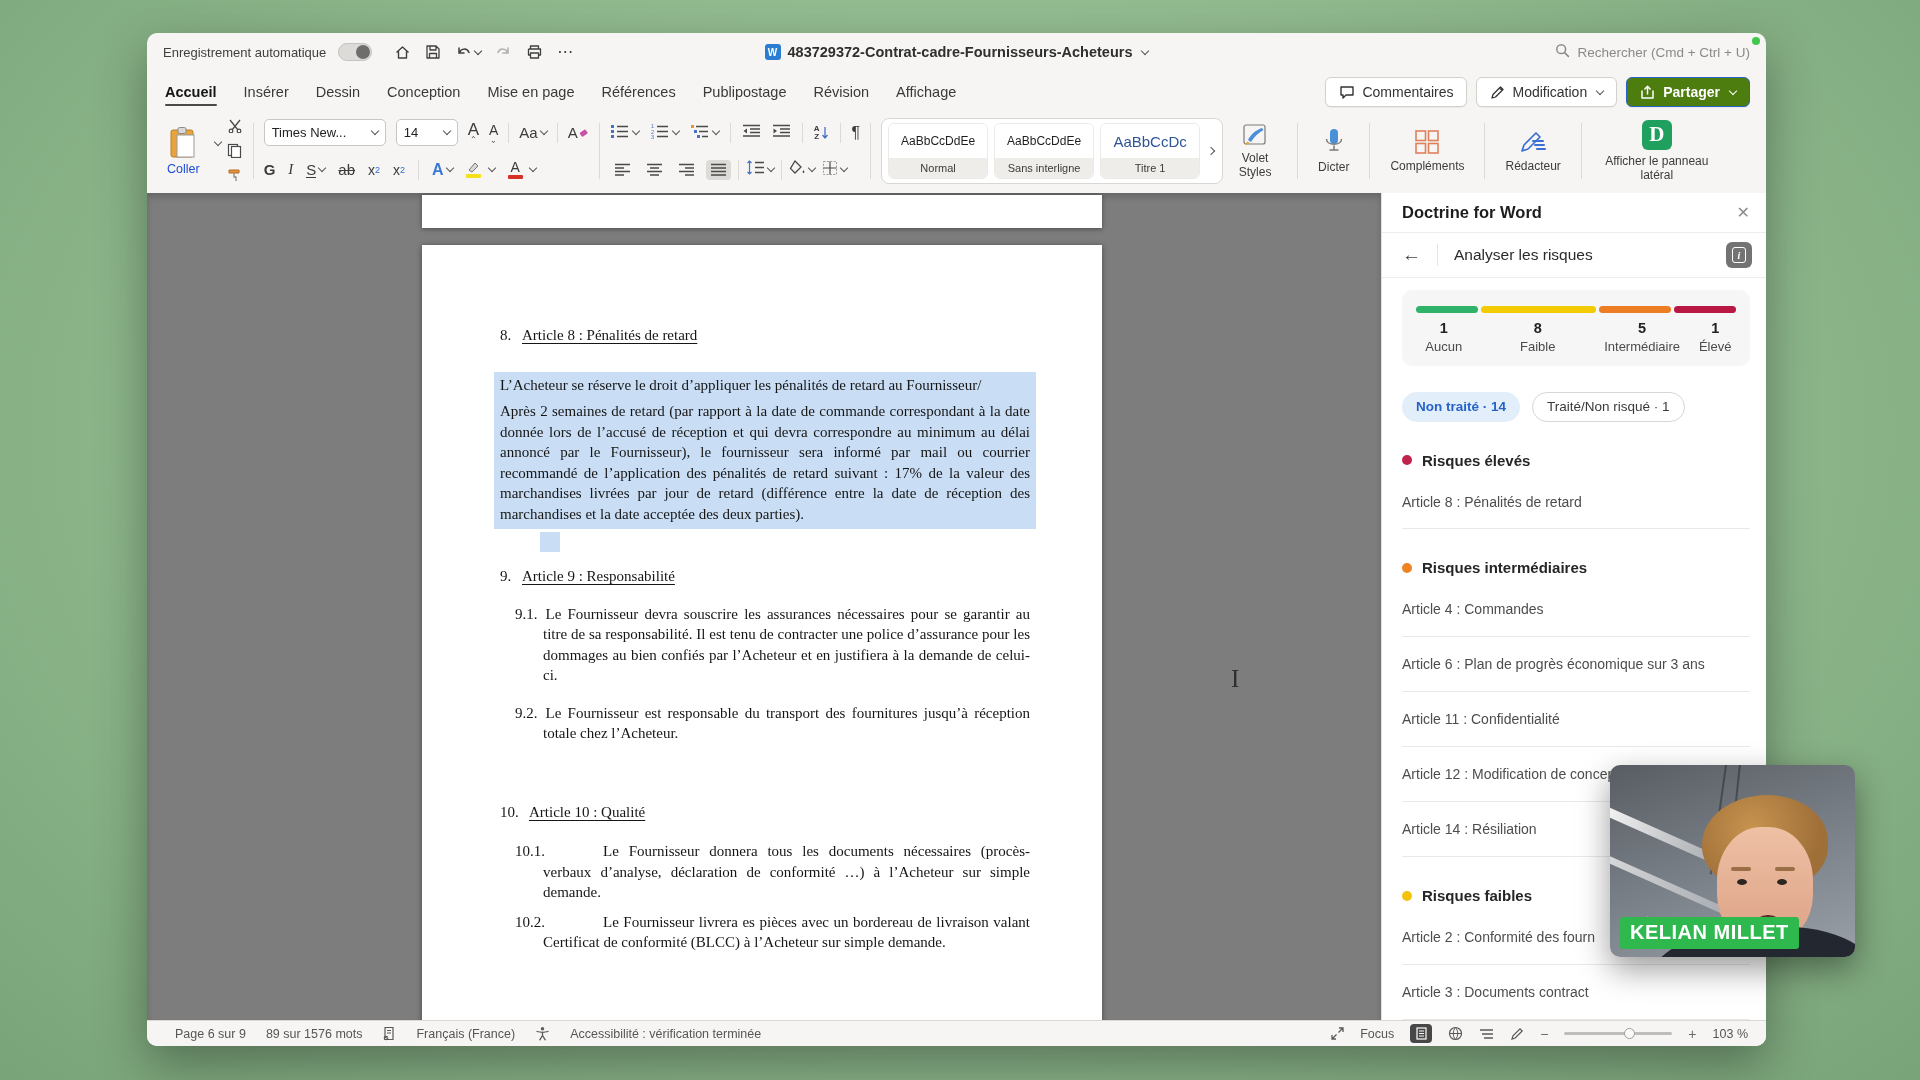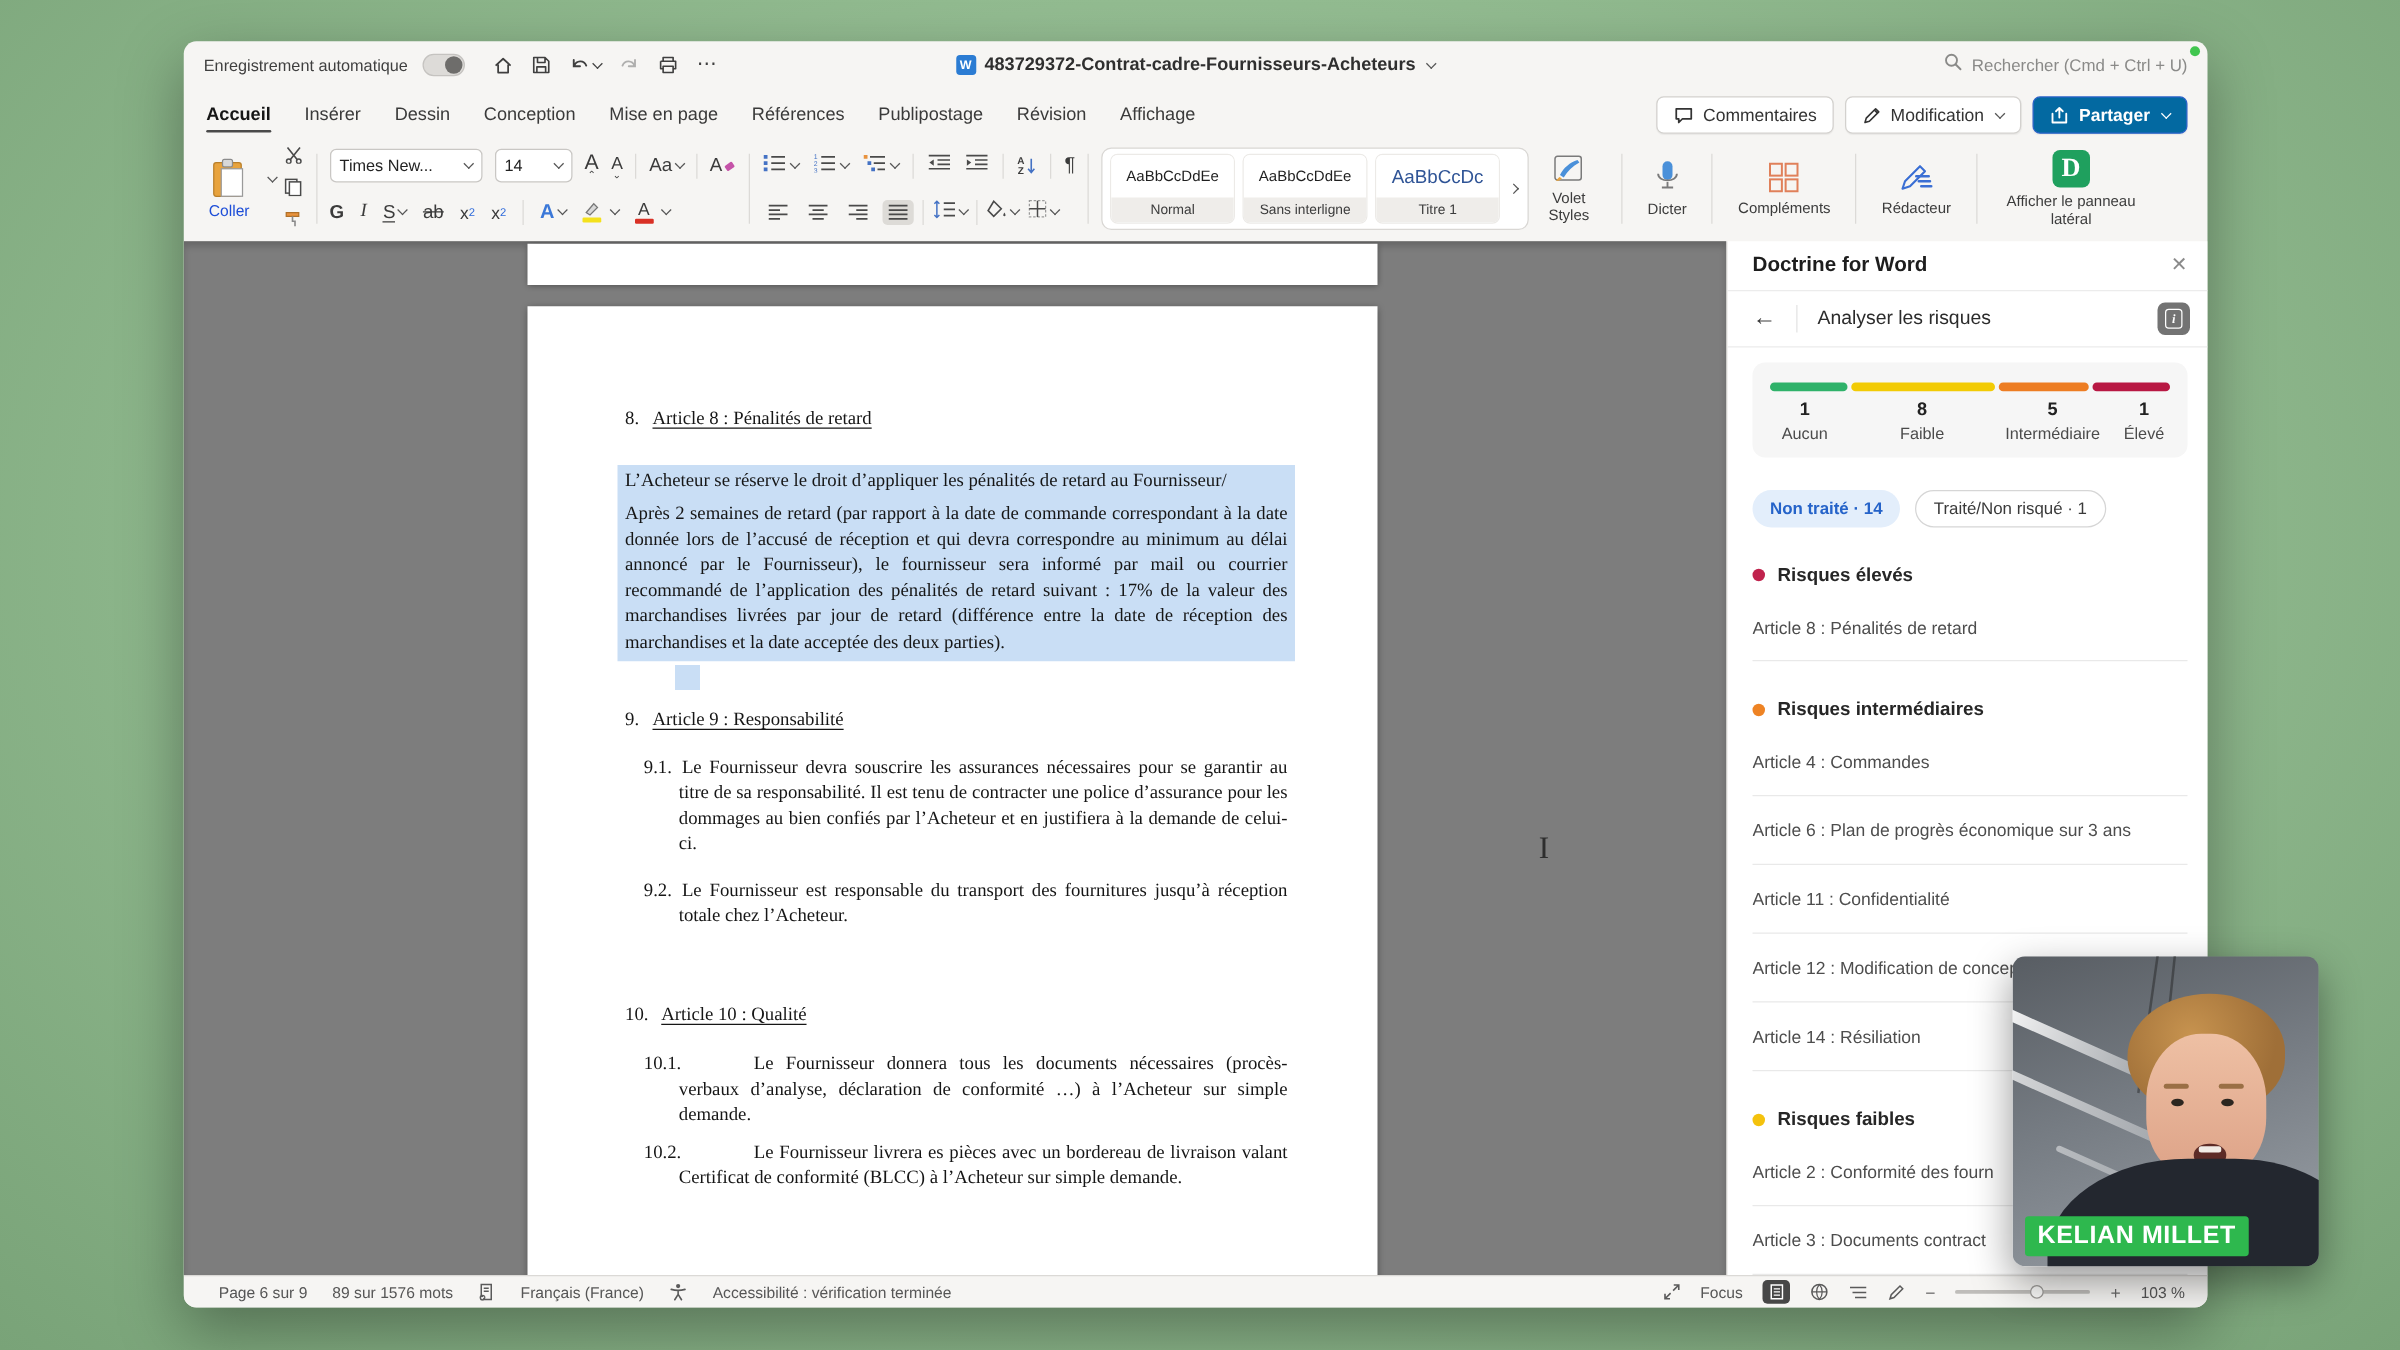--- a/index.html
+++ b/index.html
@@ -31,21 +31,21 @@
 
   
   .tabrow { height:42px; display:flex; align-items:center; padding:0 16px 0 18px; }
   .tabs { display:flex; gap:27px; align-items:center; }
   .tab { font-size:14.5px; color:#3a3a3a; cursor:default; padding:6px 0; position:relative; }
   .tab.active { font-weight:700; color:#161616; }
   .tab.active::after { content:""; position:absolute; left:0; right:0; bottom:0; height:2.5px; background:#4a4a4a; border-radius:2px; }
   .tab-actions { margin-left:auto; display:flex; gap:9px; align-items:center; }
   .pill { display:flex; align-items:center; gap:7px; height:30px; padding:0 13px; border-radius:6px; background:#fff;
     border:1px solid #d3d1ce; font-size:14px; color:#333; box-shadow:0 1px 1px rgba(0,0,0,.05); }
-  .pill.share { background:#0369a1; border-color:#2a62c9; color:#fff; font-weight:600; }
+  .pill.share { background:#4d7c0f; border-color:#2a62c9; color:#fff; font-weight:600; }
 
   
   .ribbon { height:80px; display:flex; align-items:stretch; padding:4px 10px 8px 14px; }
   .rgroup { display:flex; flex-direction:column; justify-content:center; }
   .rdivider { width:1px; background:#dcdad7; margin:6px 10px; }
   .paste { align-items:center; flex-direction:row; gap:6px; }
   .paste-btn { display:flex; flex-direction:column; align-items:center; gap:2px; padding:2px 6px; }
   .paste-label { font-size:12.5px; color:#1d4ed8; }
   .clip-col { display:flex; flex-direction:column; gap:6px; padding-top:2px; }
   .rrow { display:flex; align-items:center; gap:10px; height:32px; }
@@ -133,21 +133,21 @@
   .statusbar { position:absolute; left:0; right:0; bottom:0; height:26px; background:#f6f5f3; border-top:1px solid #dbd9d6;
     display:flex; align-items:center; padding:0 18px 0 28px; font-size:12.5px; color:#565656; gap:20px; }
   .sb-right { margin-left:auto; display:flex; align-items:center; gap:16px; }
   .sb-ico { display:flex; align-items:center; color:#5a5a5a; }
   .view-sel { width:22px; height:19px; border-radius:4px; background:#474747; display:flex; align-items:center; justify-content:center; }
   .zoom-track { width:108px; height:3px; background:#bfbdba; border-radius:2px; position:relative; }
   .zoom-knob { position:absolute; left:55%; top:-4.5px; width:11px; height:11px; border-radius:50%; background:#fbfbfa; border:1px solid #9e9c99; }
   .pm { font-size:14px; color:#6a6a6a; }
 
   
-  .webcam { position:absolute; left:1610px; top:765px; width:245px; height:248px; border-radius:10px; overflow:hidden;
+  .webcam { position:absolute; left:1610px; top:765px; width:245px; height:192px; border-radius:10px; overflow:hidden;
     box-shadow:0 12px 32px rgba(0,0,0,.4); z-index:50; }
   .cam-scene { position:absolute; inset:0; background:linear-gradient(160deg,#585d63 0%,#767c83 45%,#9aa0a7 100%); }
   .strip { position:absolute; background:linear-gradient(90deg,rgba(255,255,255,.95),rgba(255,255,255,.35)); border-radius:3px; }
   .s1 { left:-14px; top:66px; width:130px; height:9px; transform:rotate(24deg); }
   .s2 { left:-20px; top:116px; width:150px; height:7px; transform:rotate(24deg); opacity:.8; }
   .s3 { left:30px; top:175px; width:120px; height:5px; transform:rotate(24deg); opacity:.5; }
   .cline { position:absolute; width:2px; background:rgba(30,30,30,.45); }
   .c1 { left:108px; top:-10px; height:120px; transform:rotate(8deg); }
   .c2 { left:122px; top:-10px; height:150px; transform:rotate(6deg); }
   .hair { position:absolute; left:92px; top:30px; width:126px; height:96px; border-radius:52% 48% 46% 46%;

